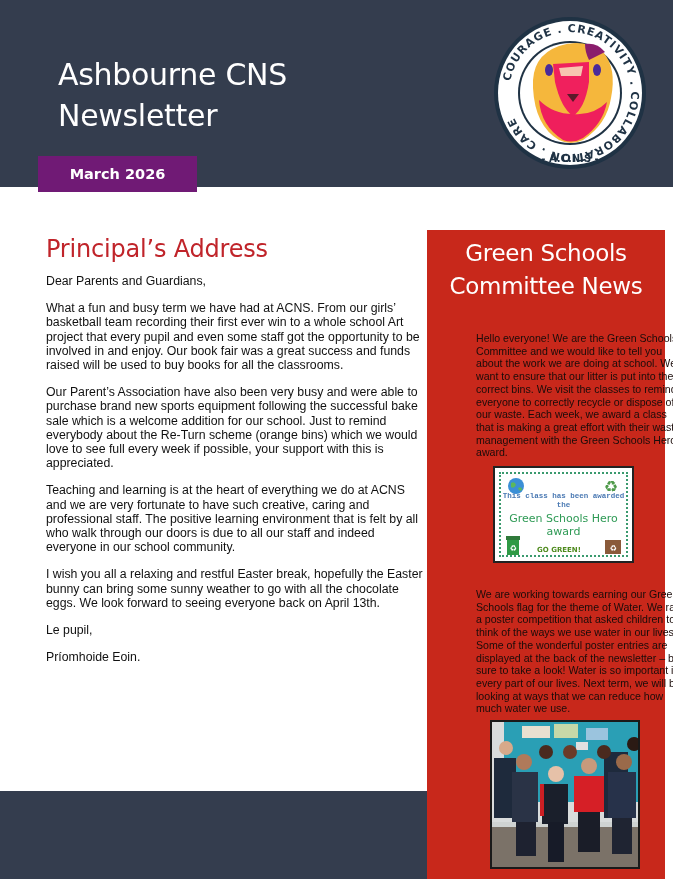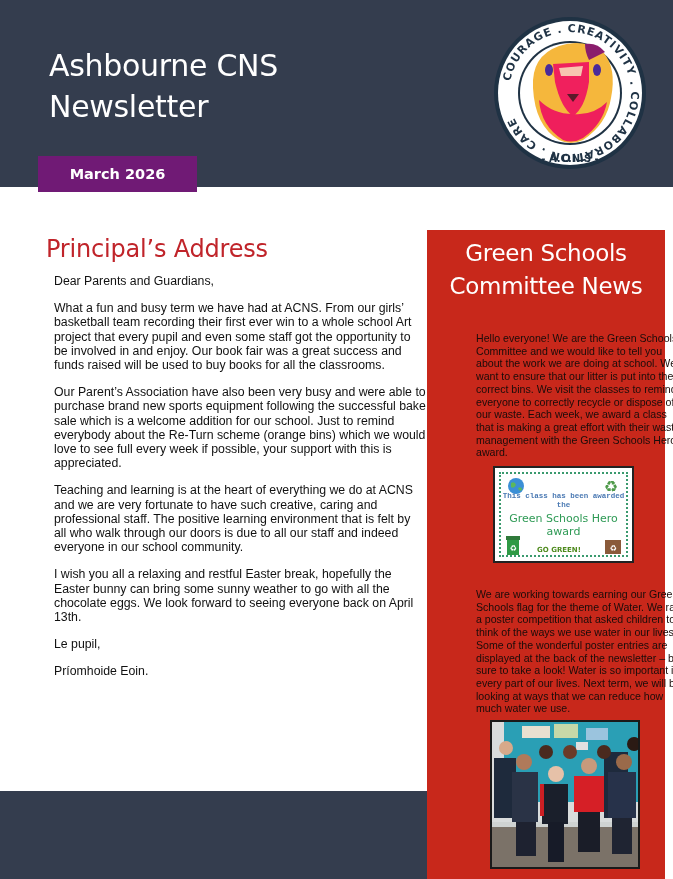--- a/index.html
+++ b/index.html
@@ -1,24 +1,24 @@
 <!DOCTYPE html>
 <html><head>
 <meta charset="utf-8">
 <style>
   html, body { margin:0; padding:0; }
   body { width:673px; height:879px; position:relative; overflow:hidden; background:#ffffff; font-family:"Liberation Sans", sans-serif; }
   .header { position:absolute; left:0; top:0; width:673px; height:187px; background:#343d4e; }
-  .title { position:absolute; left:46px; top:42px; color:#ffffff; font-family:"DejaVu Sans", sans-serif; font-size:30px; line-height:41px; font-weight:normal; margin:3px; letter-spacing:-0.3px; }
+  .title { position:absolute; left:46px; top:42px; color:#ffffff; font-family:"DejaVu Sans", sans-serif; font-size:30px; line-height:41px; font-weight:normal; margin:12px; letter-spacing:-0.3px; }
   .date-badge { position:absolute; left:38px; top:156px; width:159px; height:36px; background:#701a75; color:#fff; font-family:"DejaVu Sans", sans-serif; font-size:14.5px; font-weight:bold; display:flex; align-items:center; justify-content:center; }
   .logo { position:absolute; left:493px; top:16px; width:154px; height:154px; }
   .footer-band { position:absolute; left:0; top:791px; width:428px; height:88px; background:#343d4e; }
   .left { position:absolute; left:46px; top:232px; width:380px; }
   .left h2 { margin:0 0 8px 0; color:#c0242a; font-family:"DejaVu Sans", sans-serif; font-weight:normal; font-size:24px; line-height:34px; letter-spacing:-0.2px; }
-  .left p { margin:0 0 13px 8px; color:#111; font-size:12.3px; line-height:14.2px; }
+  .left p { margin:0 0 13px 0; color:#111; font-size:12.3px; line-height:14.2px; }
   .panel { position:absolute; left:427px; top:230px; width:238px; height:649px; background:#c8281b; }
   .panel h2 { margin:0; padding-top:7px; text-align:center; color:#fff; font-family:"DejaVu Sans", sans-serif; font-weight:normal; font-size:23px; line-height:33px; letter-spacing:-0.3px; }
   .panel p { margin:12px; position:absolute; left:37px; width:206px; color:#1a0c0a; font-size:10.6px; line-height:12.7px; }
   .p1 { top:90px; }
   .p2 { top:346px; }
   .award { position:absolute; left:66px; top:236px; width:141px; height:97px; background:#fff; border:2px solid #222; box-sizing:border-box; }
   .award .inner { position:absolute; left:4px; top:4px; right:4px; bottom:4px; border:2px dotted #3a9a6e; text-align:center; }
   .award .t1 { position:absolute; left:0; right:0; top:18px; color:#4a79b3; font-size:7.5px; font-weight:bold; line-height:9px; font-family:Liberation Mono, monospace; }
   .award .t2 { position:absolute; left:0; right:0; top:38px; color:#2e9a55; font-size:11px; font-weight:normal; line-height:13px; font-family:"DejaVu Sans", sans-serif; }
   .award .gogreen { position:absolute; left:36px; top:72px; color:#4e8a1d; font-size:7px; font-weight:bold; font-family:"DejaVu Sans", sans-serif; }

